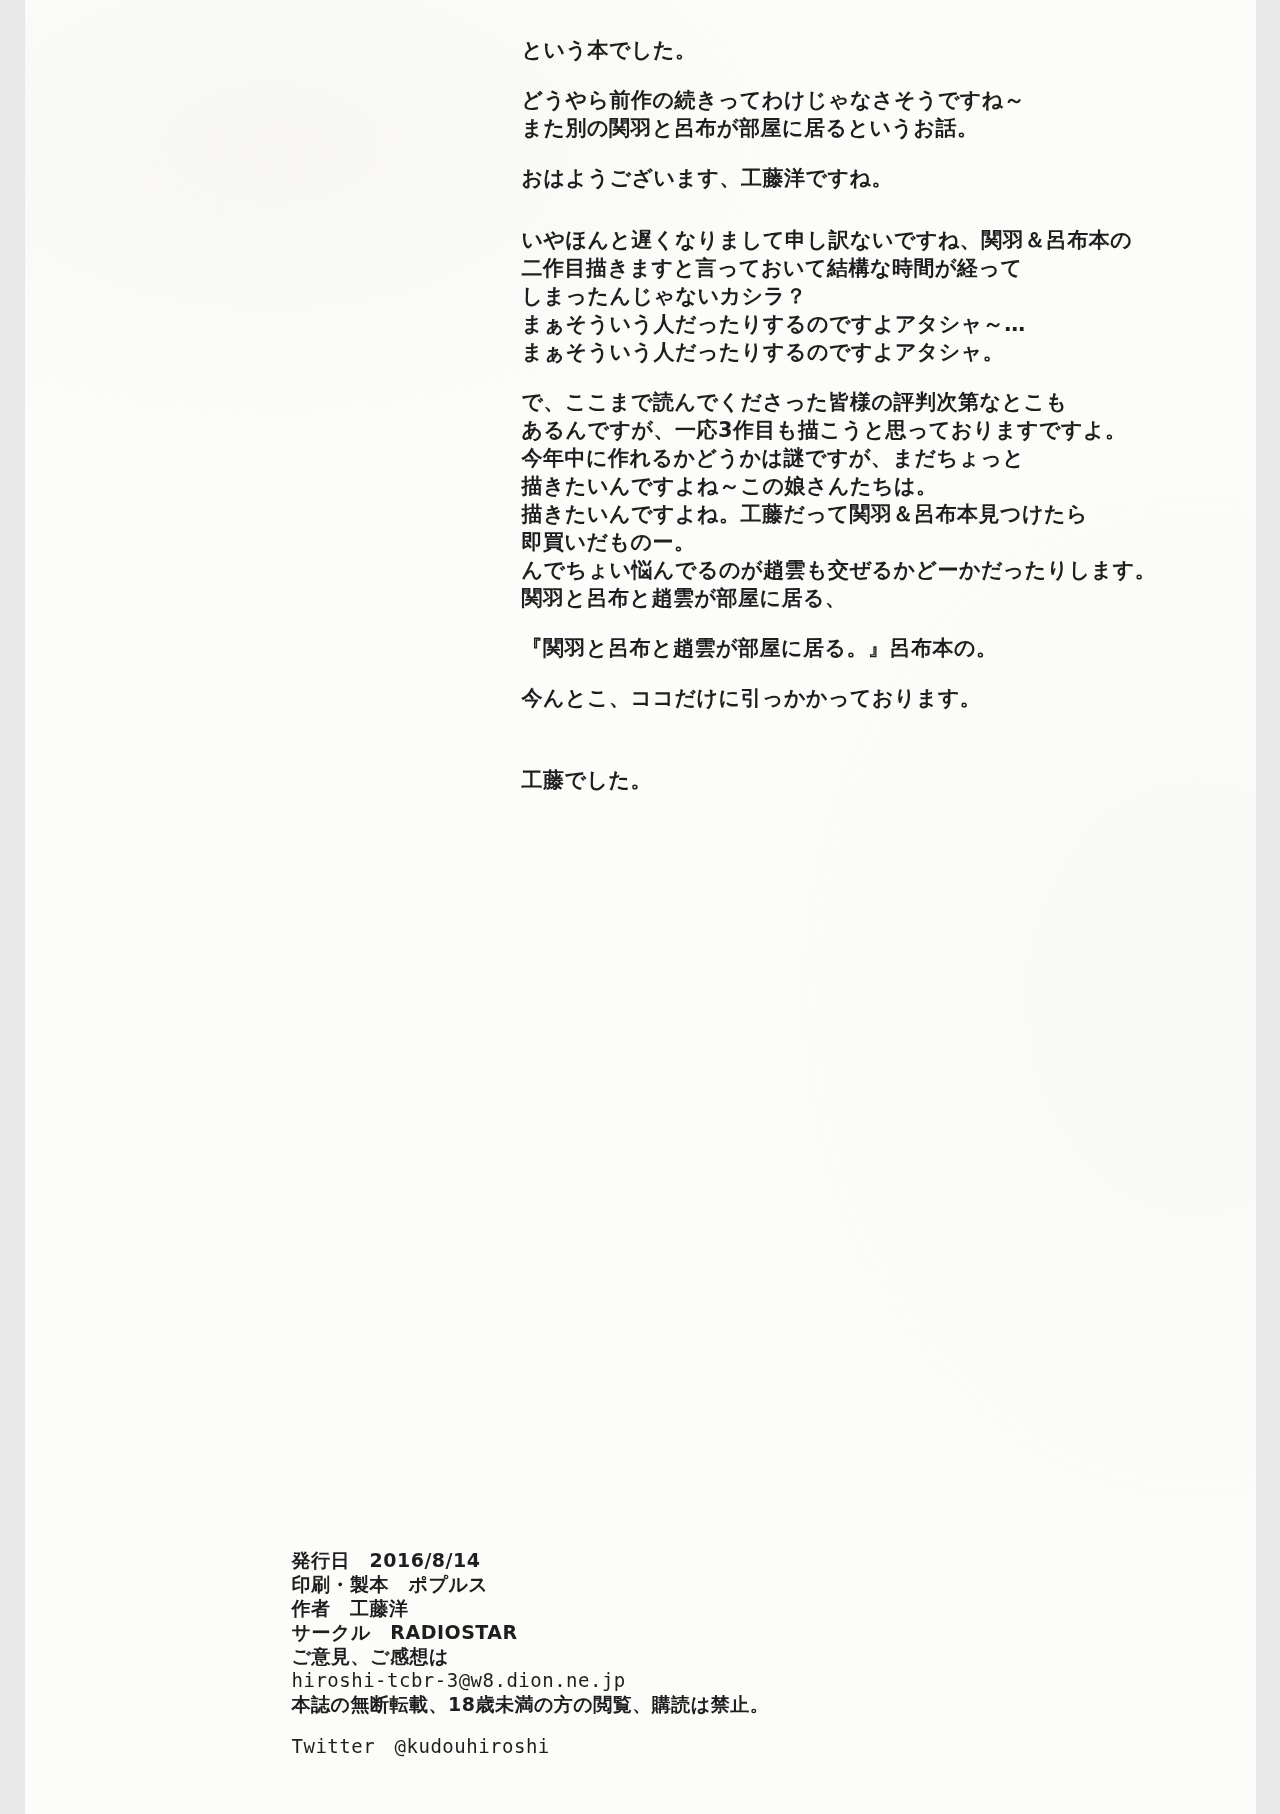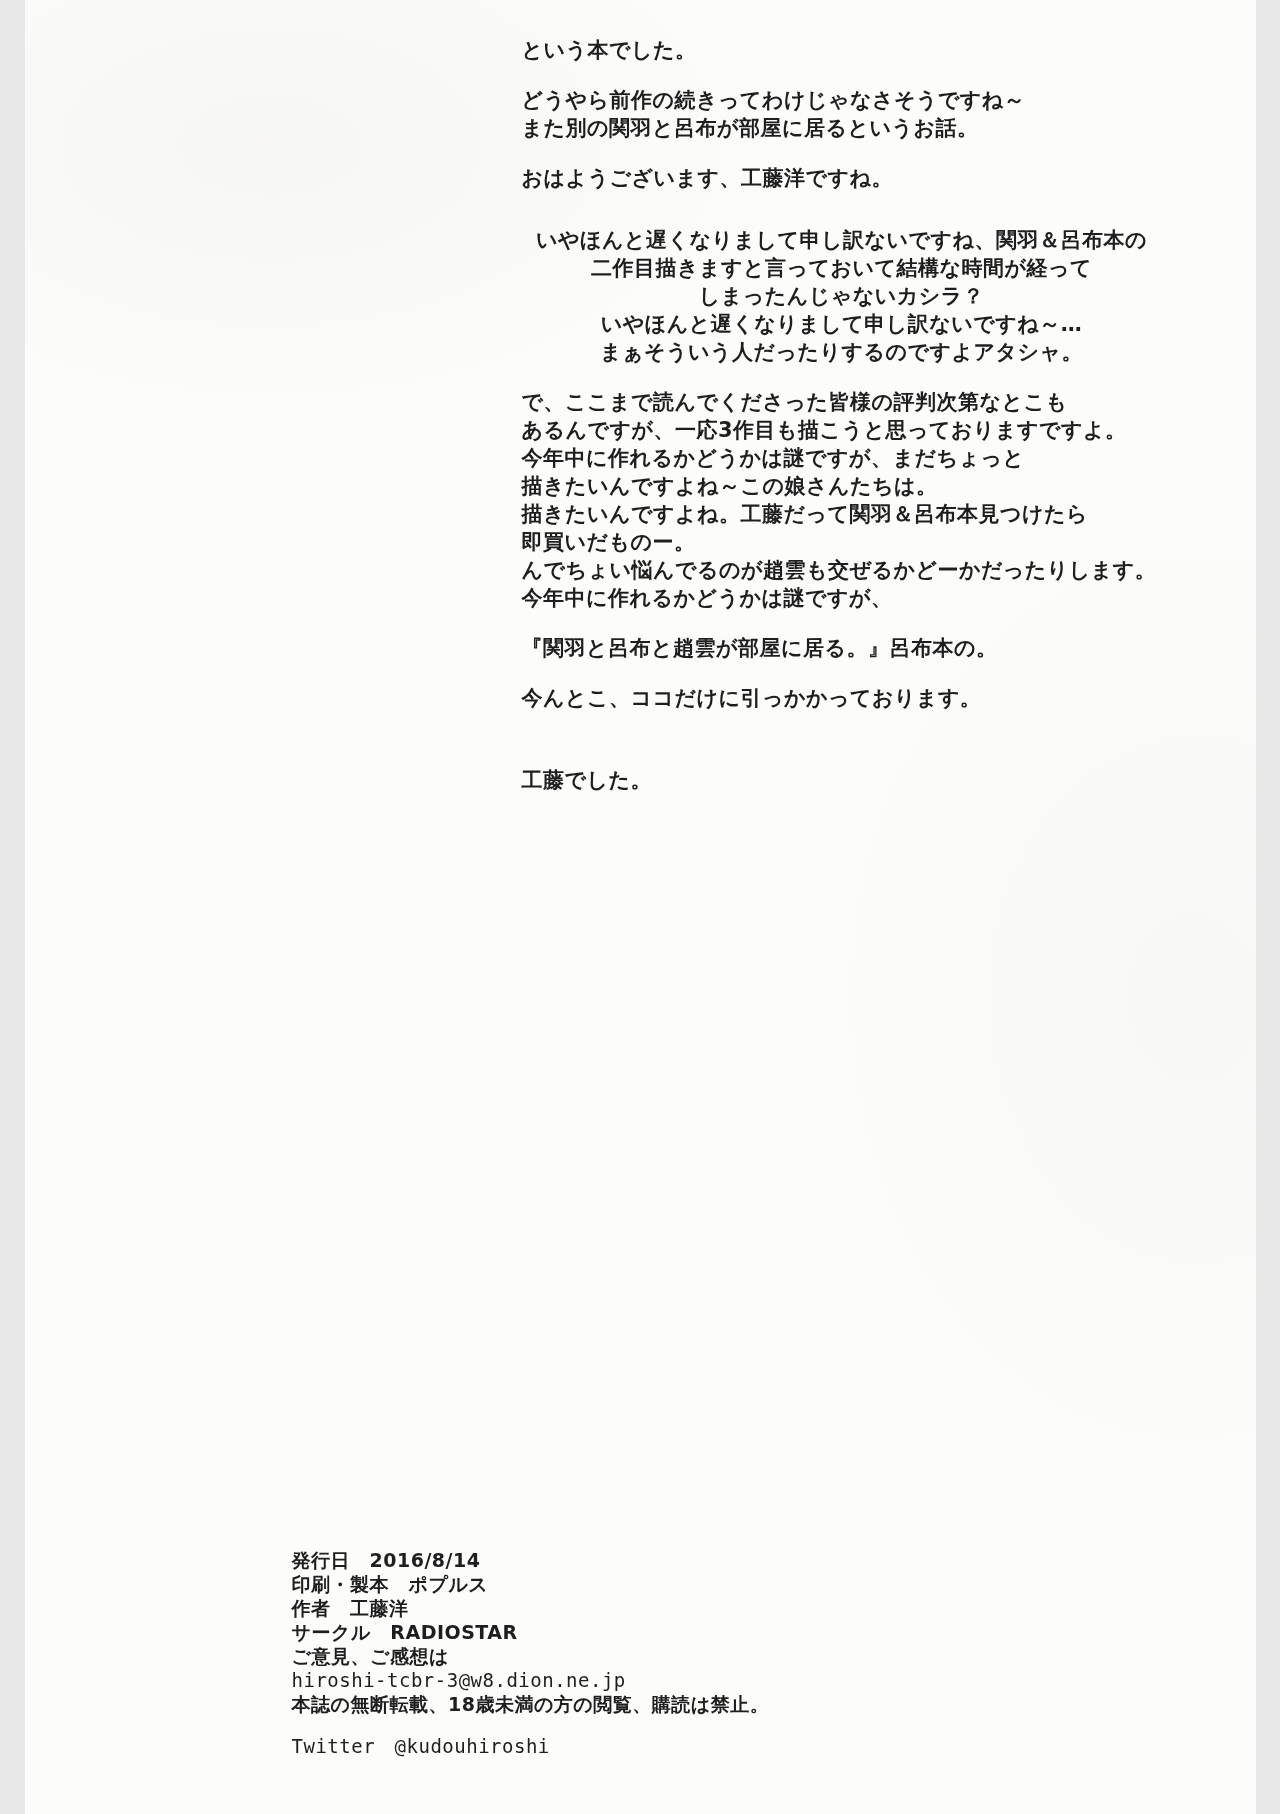--- a/index.html
+++ b/index.html
@@ -34,21 +34,21 @@
     width: 640px;
   }
   .afterword .line {
     font-size: 21px;
     line-height: 28px;
     font-weight: 600;
     white-space: nowrap;
     letter-spacing: 0.5px;
   }
   .para { margin-bottom: 22px; }
-  .para.gap2 { margin-top: 34px; text-align: center; }
+  .para.gap2 { margin-top: 34px; }
   .para.gap3 { margin-top: 54px; }
   .colophon {
     position: absolute;
     left: 267px;
     top: 1548px;
     width: 700px;
   }
   .colophon .line {
     font-size: 19px;
     line-height: 24px;
@@ -82,33 +82,33 @@
     </div>
 
     <div class="para">
       <div class="line">おはようございます、工藤洋ですね。</div>
     </div>
 
     <div class="para gap2">
       <div class="line">いやほんと遅くなりまして申し訳ないですね、関羽＆呂布本の</div>
       <div class="line">二作目描きますと言っておいて結構な時間が経って</div>
       <div class="line">しまったんじゃないカシラ？</div>
-      <div class="line">いやほんと遅くなりまして申し訳ないですね～…</div>
+      <div class="line">まぁそういう人だったりするのですよアタシャ～…</div>
       <div class="line">まぁそういう人だったりするのですよアタシャ。</div>
     </div>
 
     <div class="para">
       <div class="line">で、ここまで読んでくださった皆様の評判次第なとこも</div>
       <div class="line">あるんですが、一応3作目も描こうと思っておりますですよ。</div>
       <div class="line">今年中に作れるかどうかは謎ですが、まだちょっと</div>
       <div class="line">描きたいんですよね～この娘さんたちは。</div>
       <div class="line">描きたいんですよね。工藤だって関羽＆呂布本見つけたら</div>
       <div class="line">即買いだものー。</div>
       <div class="line">んでちょい悩んでるのが趙雲も交ぜるかどーかだったりします。</div>
-      <div class="line">今年中に作れるかどうかは謎ですが、</div>
+      <div class="line">関羽と呂布と趙雲が部屋に居る、</div>
     </div>
 
     <div class="para">
       <div class="line">『関羽と呂布と趙雲が部屋に居る。』呂布本の。</div>
     </div>
 
     <div class="para">
       <div class="line">今んとこ、ココだけに引っかかっております。</div>
     </div>
 

